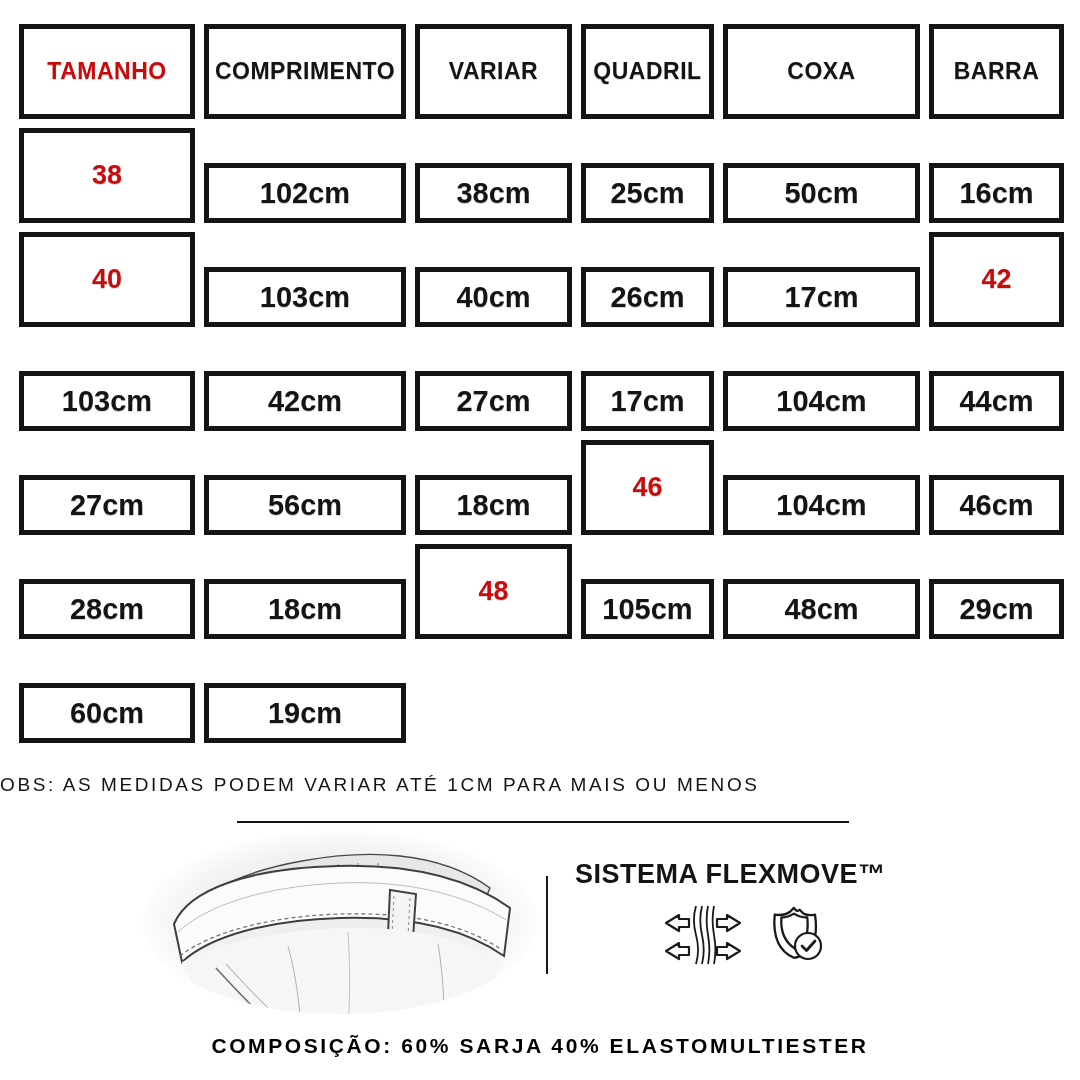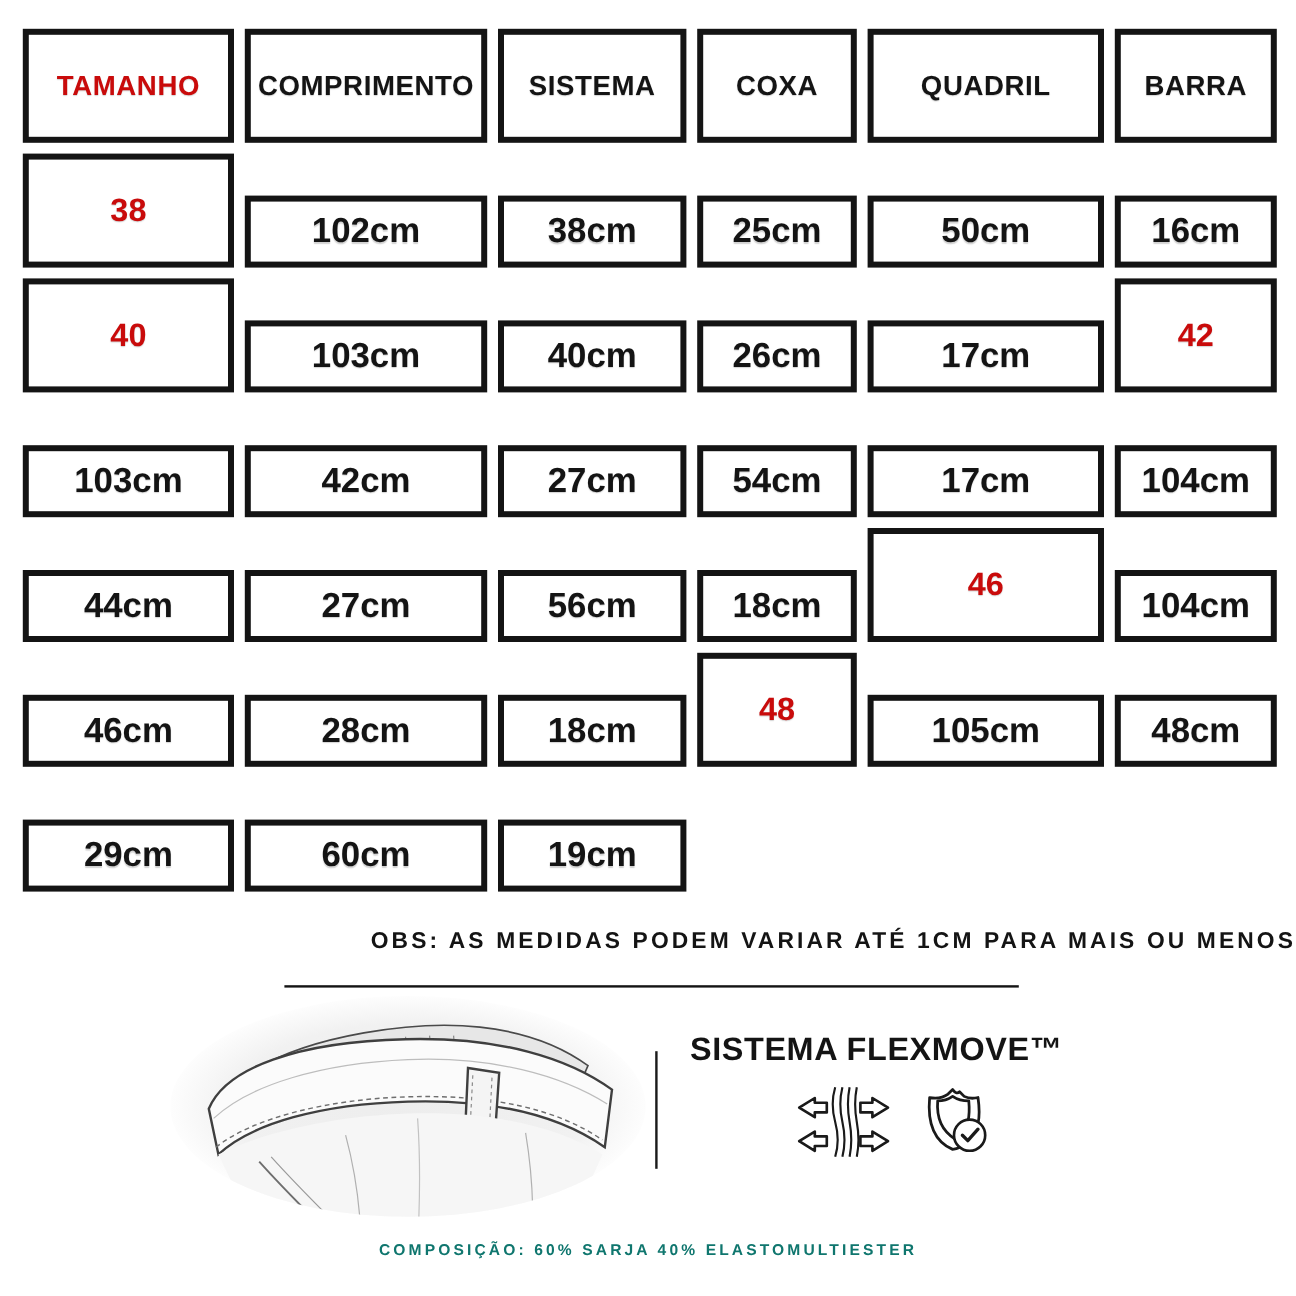--- a/index.html
+++ b/index.html
@@ -20,70 +20,69 @@
     display:flex;align-items:center;justify-content:center;
     font-weight:700;text-align:center;
     text-shadow:0 1px 1px rgba(0,0,0,0.18);
   }
   .cell.head{font-size:23px;letter-spacing:0.5px;}
   .cell.val{font-size:29px;margin-top:35px;}
   .cell.size{font-size:27px;color:var(--accent,#C90B0B);}
   .cell.head.size{font-size:23px;color:var(--accent,#C90B0B);}
   
   .note{
-    position:absolute;left:0;top:774px;width:1080px;text-align:right;
-    font-size:19px;font-weight:700;letter-spacing:2.6px;color:#141414;
+    position:absolute;left:0;top:774px;width:1080px;text-align:left;
+    font-size:19px;font-weight:400;letter-spacing:2.6px;color:#141414;
   }
   .note-underline{
     position:absolute;left:237px;top:821px;width:612px;height:0;
     border-top:2px solid #141414;
   }
   
   .photo-wrap{position:absolute;left:138px;top:828px;width:404px;height:188px;}
   .v-divider{position:absolute;left:546px;top:876px;width:2px;height:98px;background:#1a1a1a;}
   .feature{
     position:absolute;left:575px;top:860px;width:340px;text-align:left;
   }
   .feature-title{font-size:27px;font-weight:800;letter-spacing:0.5px;line-height:1.1;}
   .feature-subtitle{font-size:26px;font-weight:800;letter-spacing:1px;line-height:1.15;}
   .feature-icons{margin-top:14px;display:flex;justify-content:center;align-items:center;gap:22px;}
   
   .composition{
     position:absolute;left:0;top:1034px;width:1080px;text-align:center;
-    font-size:13px;font-weight:700;letter-spacing:2.6px;color:#0f766e;
+    font-size:21px;font-weight:700;letter-spacing:2.6px;color:#000000;
   }
 </style>
 </head>
 <body>
 
 <div class="page">
 
   <div class="size-table">
       <div class="cell head size">TAMANHO</div>
       <div class="cell head">COMPRIMENTO</div>
-      <div class="cell head">SISTEMA</div>
+      <div class="cell head">VARIAR</div>
+      <div class="cell head">QUADRIL</div>
       <div class="cell head">COXA</div>
-      <div class="cell head">QUADRIL</div>
       <div class="cell head">BARRA</div>
       <div class="cell size">38</div>
       <div class="cell val">102cm</div>
       <div class="cell val">38cm</div>
       <div class="cell val">25cm</div>
       <div class="cell val">50cm</div>
       <div class="cell val">16cm</div>
       <div class="cell size">40</div>
       <div class="cell val">103cm</div>
       <div class="cell val">40cm</div>
       <div class="cell val">26cm</div>
       <div class="cell val">17cm</div>
       <div class="cell size">42</div>
       <div class="cell val">103cm</div>
       <div class="cell val">42cm</div>
       <div class="cell val">27cm</div>
-      <div class="cell val">54cm</div>
       <div class="cell val">17cm</div>
       <div class="cell val">104cm</div>
       <div class="cell val">44cm</div>
       <div class="cell val">27cm</div>
       <div class="cell val">56cm</div>
       <div class="cell val">18cm</div>
       <div class="cell size">46</div>
       <div class="cell val">104cm</div>
       <div class="cell val">46cm</div>
       <div class="cell val">28cm</div>

